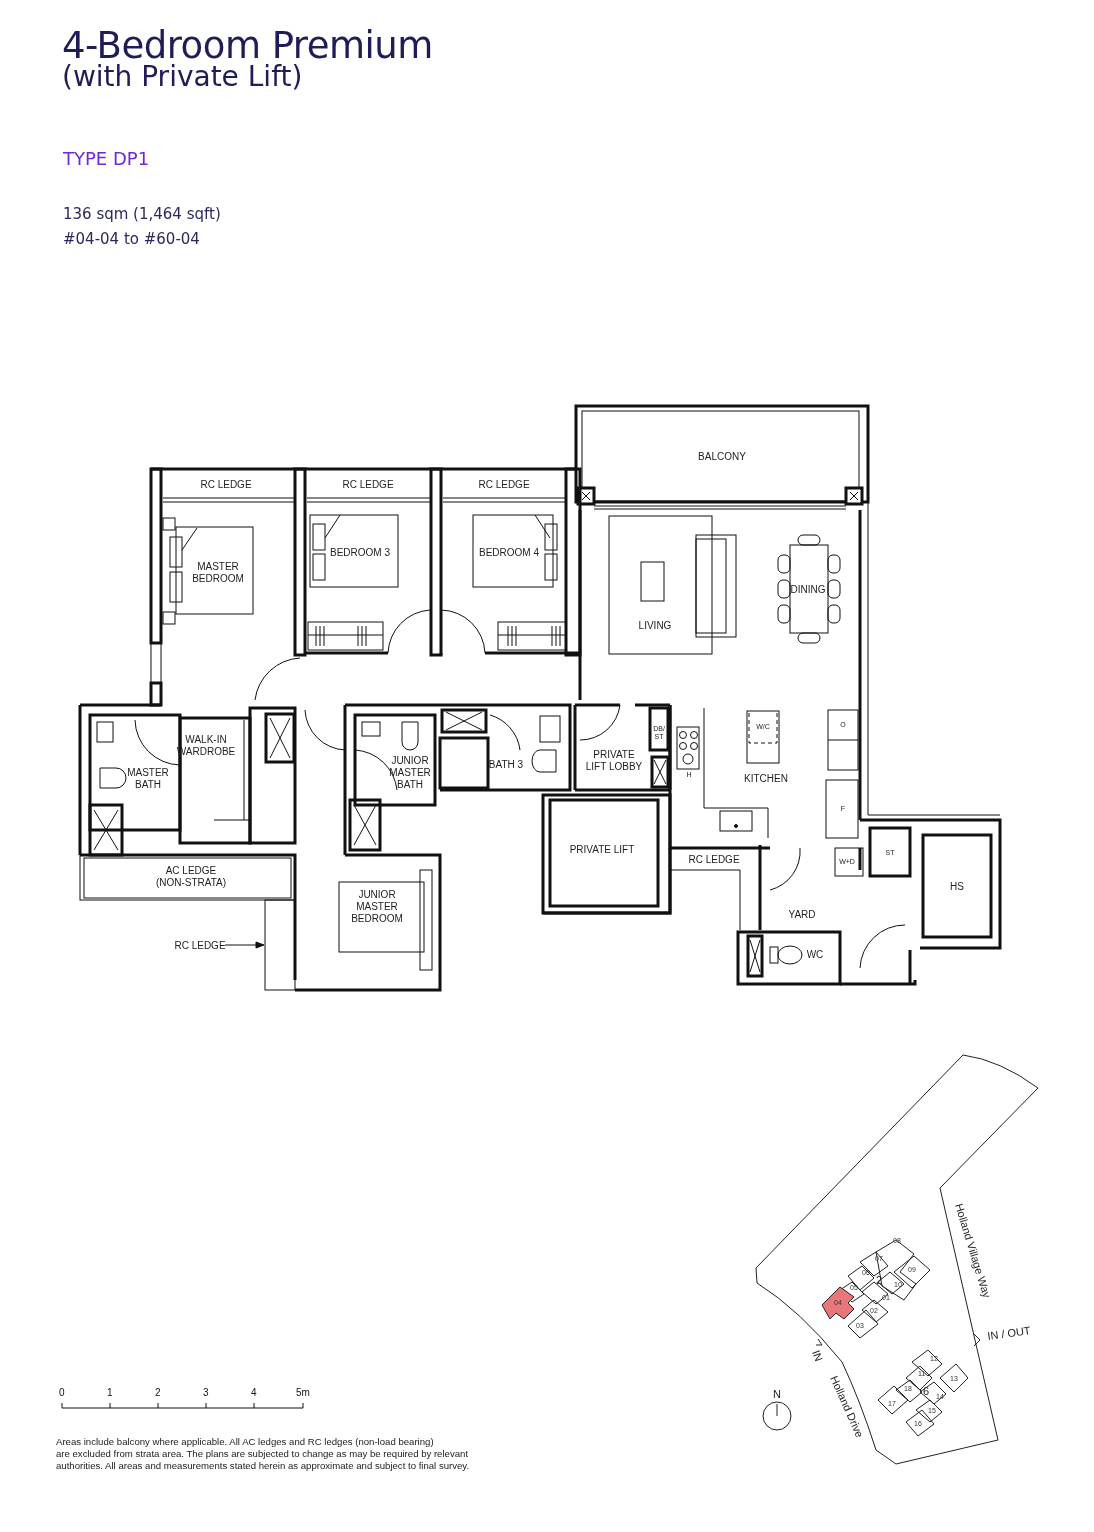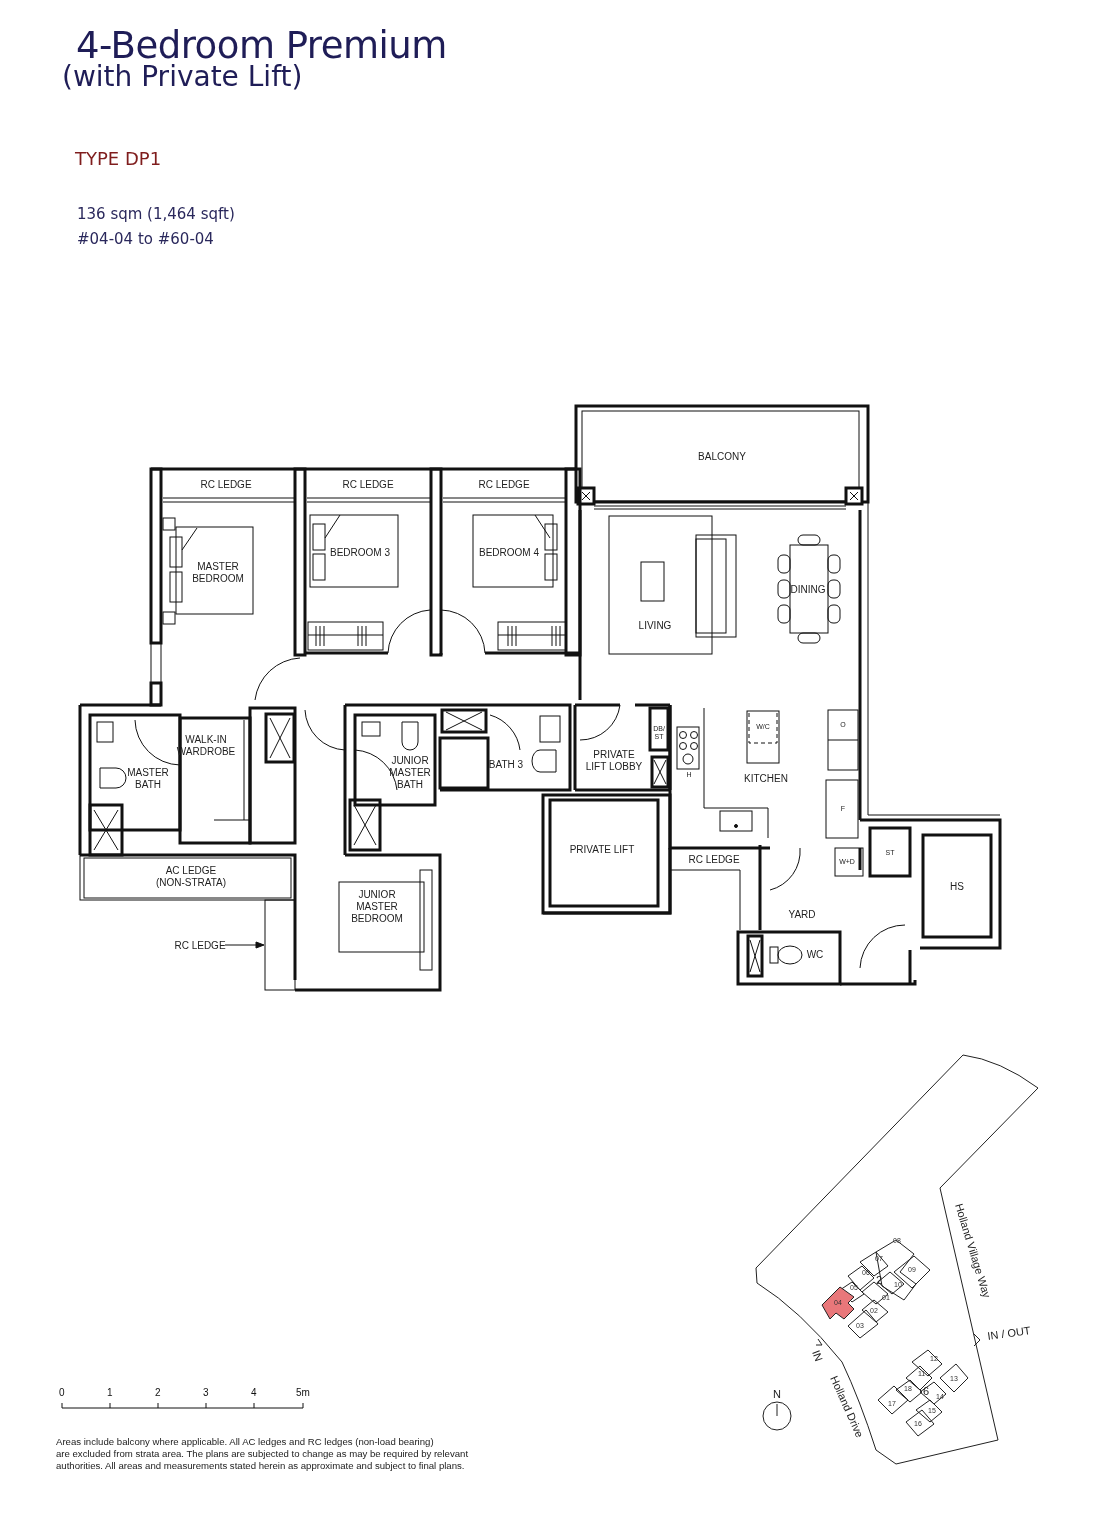--- a/index.html
+++ b/index.html
@@ -1,20 +1,20 @@
 <!DOCTYPE html>
 <html><head>
   <meta charset="utf-8">
   <style>
     html, body { margin: 0; padding: 0; background: #ffffff; }
     body { width: 1094px; height: 1532px; position: relative; overflow: hidden; font-family: "Liberation Sans", sans-serif; }
-    .title { position: absolute; left: 76px; top: 24px; font-family: "DejaVu Sans", sans-serif; font-size: 37px; color: #1f1d57; letter-spacing: -0.5px; line-height: 44px; }
+    .title { position: absolute; left: 62px; top: 24px; font-family: "DejaVu Sans", sans-serif; font-size: 37px; color: #1f1d57; letter-spacing: -0.5px; line-height: 44px; }
     .subtitle { position: absolute; left: 62px; top: 57px; font-family: "DejaVu Sans", sans-serif; font-size: 28px; color: #1f1d57; line-height: 40px; }
-    .type { position: absolute; left: 63px; top: 148px; font-family: "DejaVu Sans", sans-serif; font-size: 18px; color: #7f1d1d; margin-left: 12px; }
-    .area { position: absolute; left: 63px; top: 202px; font-family: "DejaVu Sans", sans-serif; font-size: 15px; color: #2a285c; line-height: 25px; margin-left: 14px; }
+    .type { position: absolute; left: 63px; top: 148px; font-family: "DejaVu Sans", sans-serif; font-size: 18px; color: #6d28d9; }
+    .area { position: absolute; left: 63px; top: 202px; font-family: "DejaVu Sans", sans-serif; font-size: 15px; color: #2a285c; line-height: 25px; }
     .plan { position: absolute; left: 0; top: 0; }
     .lbl { font-family: "Liberation Sans", sans-serif; font-size: 10px; fill: #222; }
     .lbl-s { font-family: "Liberation Sans", sans-serif; font-size: 7px; fill: #222; }
     .scale { position: absolute; left: 56px; top: 1384px; width: 260px; height: 30px; }
     .note { position: absolute; left: 56px; top: 1436px; font-size: 9.6px; line-height: 12px; color: #222; width: 500px; }
     .keyplan { position: absolute; left: 0; top: 0; }
     .kp-t { font-family: "Liberation Sans", sans-serif; font-size: 7px; fill: #333; }
     .kp-road { font-family: "Liberation Sans", sans-serif; font-size: 11px; fill: #222; }
   </style>
 </head>
@@ -240,21 +240,21 @@
     <text x="99" y="12">2</text>
     <text x="147" y="12">3</text>
     <text x="195" y="12">4</text>
     <text x="240" y="12">5m</text>
   </g>
 </svg>
 
 <div class="note">
   <div>Areas include balcony where applicable. All AC ledges and RC ledges (non-load bearing)</div>
   <div>are excluded from strata area. The plans are subjected to change as may be required by relevant</div>
-  <div>authorities. All areas and measurements stated herein as approximate and subject to final plans.</div>
+  <div>authorities. All areas and measurements stated herein as approximate and subject to final survey.</div>
 </div>
 
 <svg class="keyplan" width="1094" height="1532" viewBox="0 0 1094 1532" style="pointer-events:none;">
   <g fill="none" stroke="#222" stroke-width="1">
     <path d="M963 1055 Q1000 1060 1038 1088 L940 1188 L998 1440 L896 1464 L876 1450 Q860 1400 842 1362 Q800 1310 757 1283 L756 1268 Z"></path>
 
     <path d="M876 1252 l20 -12 l18 14 l-14 18 l16 12 l-12 16 l-22 -14 z"></path>
     <path d="M860 1262 l16 -10 l12 14 l-14 10 z"></path>
     <path d="M848 1276 l14 -10 l12 12 l-14 12 z"></path>
     <path d="M840 1290 l12 -8 l12 12 l-12 8 z"></path>

